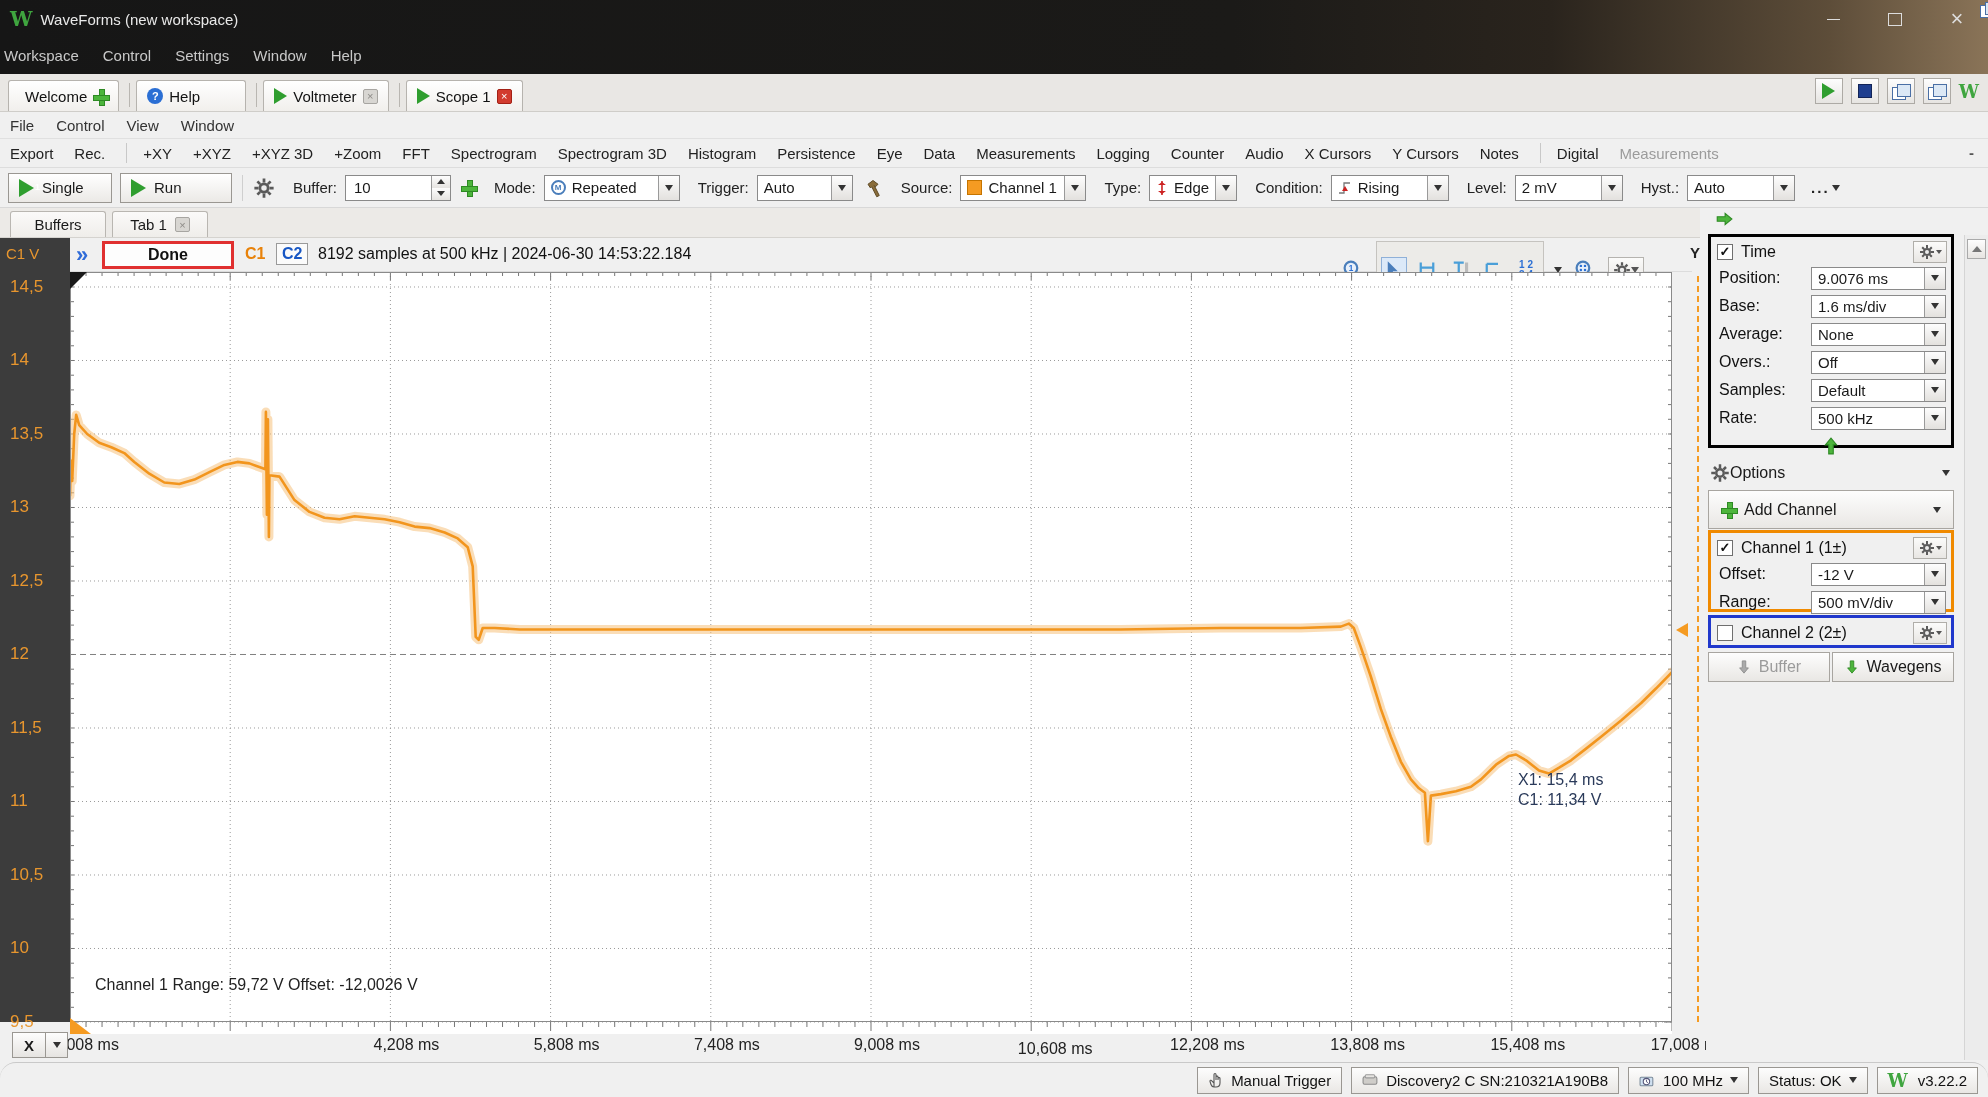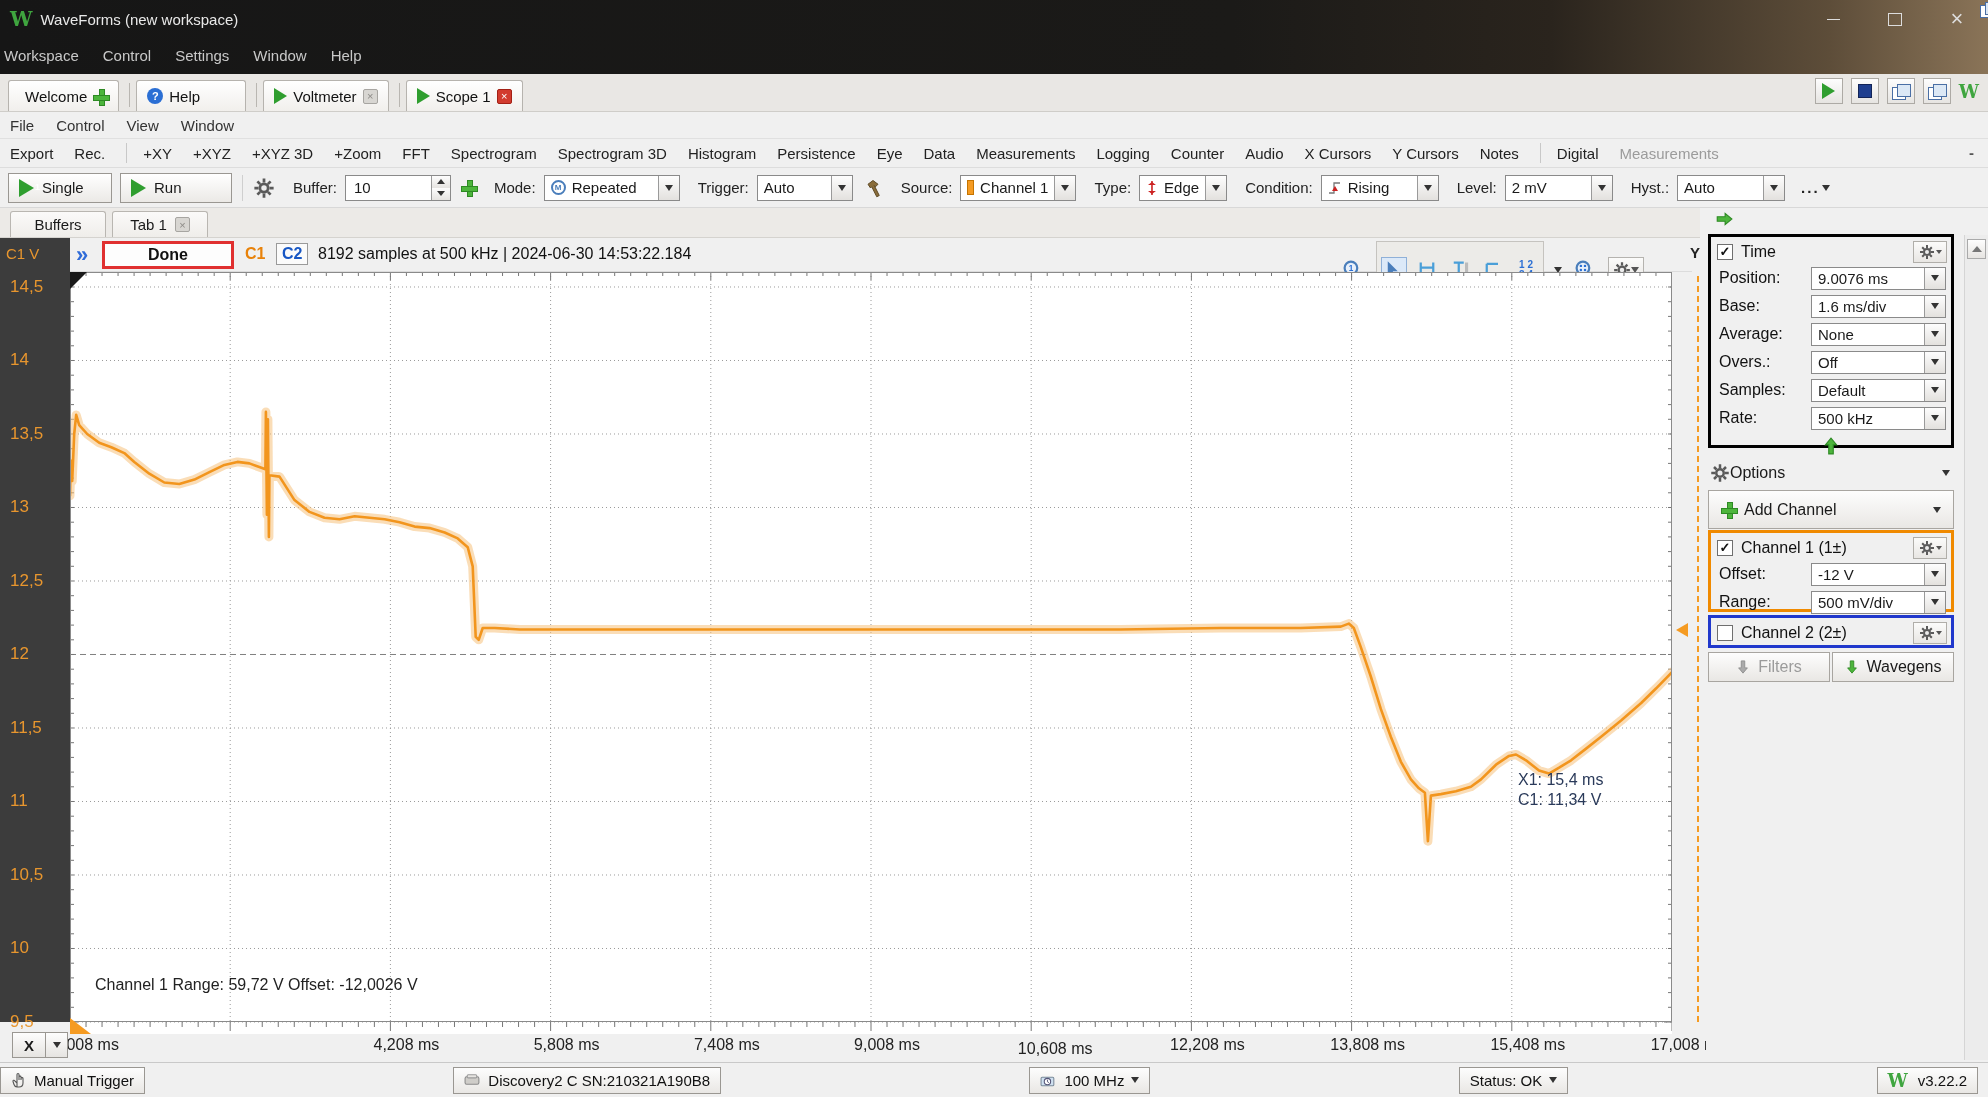--- a/index.html
+++ b/index.html
@@ -129,21 +129,21 @@
   .addch .plabel { flex:1; font-size:16px; }
   .fwrow { position:absolute; left:2px; top:444px; width:246px; display:flex; gap:2px; }
   .fwbtn { flex:1; height:30px; background:linear-gradient(#fdfdfd,#e9e7e4); border:1px solid #a8a5a0; display:flex; align-items:center; justify-content:center; gap:8px; font-size:16px; }
   .fwbtn.disabled { color:#9b9b9b; }
 
   .scrollstrip { position:absolute; left:1964px; top:235px; width:24px; height:825px; background:#ececec; border-left:1px solid #d5d5d5; }
   .scrollup { position:absolute; left:2px; top:4px; width:19px; height:20px; background:linear-gradient(#fdfdfd,#e6e4e1); border:1px solid #aaa; display:flex; align-items:center; justify-content:center; }
   .tri-up-g { width:0; height:0; border-bottom:6px solid #777; border-left:5px solid transparent; border-right:5px solid transparent; }
 
   
-  .statusbar { position:absolute; left:0; top:1062px; width:1988px; height:35px; background:#f0f0f0; border-top:1px solid #c9c9c9; display:flex; align-items:center; justify-content:space-between; gap:9px; padding-right:10px; }
+  .statusbar { position:absolute; left:0; top:1062px; width:1988px; height:35px; background:#f0f0f0; border-top:1px solid #c9c9c9; display:flex; align-items:center; justify-content:flex-end; gap:9px; padding-right:10px;border-radius:16px; }
   .sbtn { height:27px; background:linear-gradient(#fdfdfd,#e9e7e4); border:1px solid #9a9792; display:flex; align-items:center; gap:7px; padding:0 10px; font-size:15px; color:#111; white-space:nowrap; }
   .wver { color:#111; }
   .wlogo { color:#3fa53f; font-weight:bold; font-size:18px; font-family:"DejaVu Serif", serif; margin-right:3px; }
 </style>
 </head>
 <body>
 
 <div id="window">
 
   <div class="topchrome">
@@ -287,21 +287,21 @@
           <span>Auto</span>
         </span>
       <span class="ddbtn">
           <span class="tri-down"></span>
         </span>
     </div>
     <svg width="20" height="22" viewBox="0 0 16 16" style="margin-left:10px">
         <path d="M4 5l4-3 4 3-2 2-1-1 4 8-2 1-4-8-1 1z" fill="#8a6d3b" stroke="#5e4a26" stroke-width="0.8"></path>
       </svg>
     <span class="clabel">Source:</span>
-    <div class="dd" style="width:116px">
+    <div class="dd" style="width:126px">
       <span class="val">
           <span class="swatch"></span>
           <span>Channel 1</span>
         </span>
       <span class="ddbtn">
           <span class="tri-down"></span>
         </span>
     </div>
     <span class="clabel">Type:</span>
     <div class="dd" style="width:88px">
@@ -954,21 +954,21 @@
             <span class="tri-down" style="border-top-color:#555;border-left-width:3px;border-right-width:3px;border-top-width:4px"></span>
           </span>
       </div>
     </div>
 
     <div class="fwrow">
       <div class="fwbtn disabled">
         <svg width="14" height="16" viewBox="0 0 16 16">
             <polygon points="6,1 6,9 3,9 8,15 13,9 10,9 10,1" fill="#aaa" stroke="#8d8d8d"></polygon>
           </svg>
-        <span>Filters</span>
+        <span>Buffer</span>
       </div>
       <div class="fwbtn">
         <svg width="14" height="16" viewBox="0 0 16 16">
             <polygon points="6,1 6,9 3,9 8,15 13,9 10,9 10,1" fill="#4db53c" stroke="#2e8a24"></polygon>
           </svg>
         <span>Wavegens</span>
       </div>
     </div>
   </div>
 

